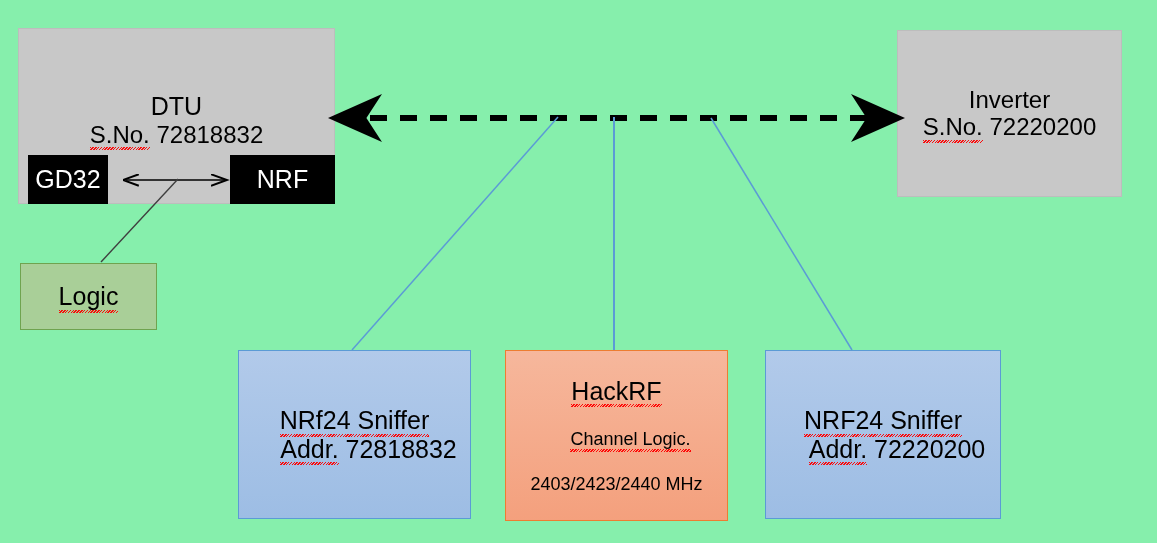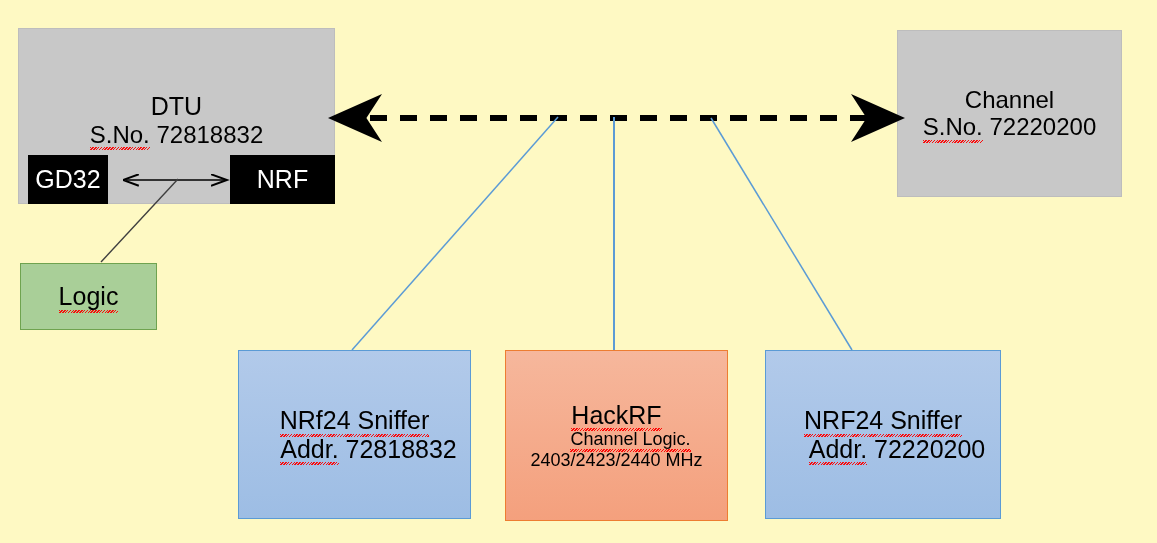--- a/index.html
+++ b/index.html
@@ -7,21 +7,21 @@
     padding: 0;
     background: #ffffff;
   }
   body {
     font-family: "Liberation Sans", sans-serif;
   }
   #canvas {
     position: relative;
     width: 1157px;
     height: 543px;
-    background: #fef9c3;
+    background: #86efac;
     overflow: hidden;
   }
   .box {
     position: absolute;
     box-sizing: border-box;
     display: flex;
     flex-direction: column;
     align-items: center;
     justify-content: center;
     text-align: center;
@@ -85,21 +85,21 @@
   .bottom-box { height: 169px; top: 350px; }
   .blue-box {
     background: linear-gradient(to bottom, #b2caea 0%, #9dbde4 100%);
     border: 1px solid #5b9bd5;
   }
   .orange-box {
     background: linear-gradient(to bottom, #f6b79c 0%, #f4a07d 100%);
     border: 1px solid #ed7d31;
   }
   #sniffer-left-box  { left: 238px; width: 233px; }
-  #hackrf-box        { left: 505px; width: 223px; height: 171px; }
+  #hackrf-box        { left: 505px; width: 223px; height: 171px; gap: 24px; }
   #sniffer-right-box { left: 765px; width: 236px; }
 
   .bottom-box .line1 { font-size: 25px; }
   .bottom-box .line2 { font-size: 25px; margin-left: 28px; }
   #hackrf-box .line1 { font-size: 25px; }
   #hackrf-box .line2 { font-size: 18px; }
   #hackrf-box .line3 { font-size: 18px; }
 
   
   .sp {
@@ -144,21 +144,21 @@
   </div>
 
   <div class="chip" id="gd32-box">
     <span>GD32</span>
   </div>
   <div class="chip" id="nrf-box">
     <span>NRF</span>
   </div>
 
   <div class="box" id="inverter-box">
-    <div class="line1">Channel</div>
+    <div class="line1">Inverter</div>
     <div class="line2">
       <span class="sp">S.No.</span>
       <span>72220200</span>
     </div>
   </div>
 
   <div class="box" id="logic-box">
     <span class="sp">Logic</span>
   </div>
 

